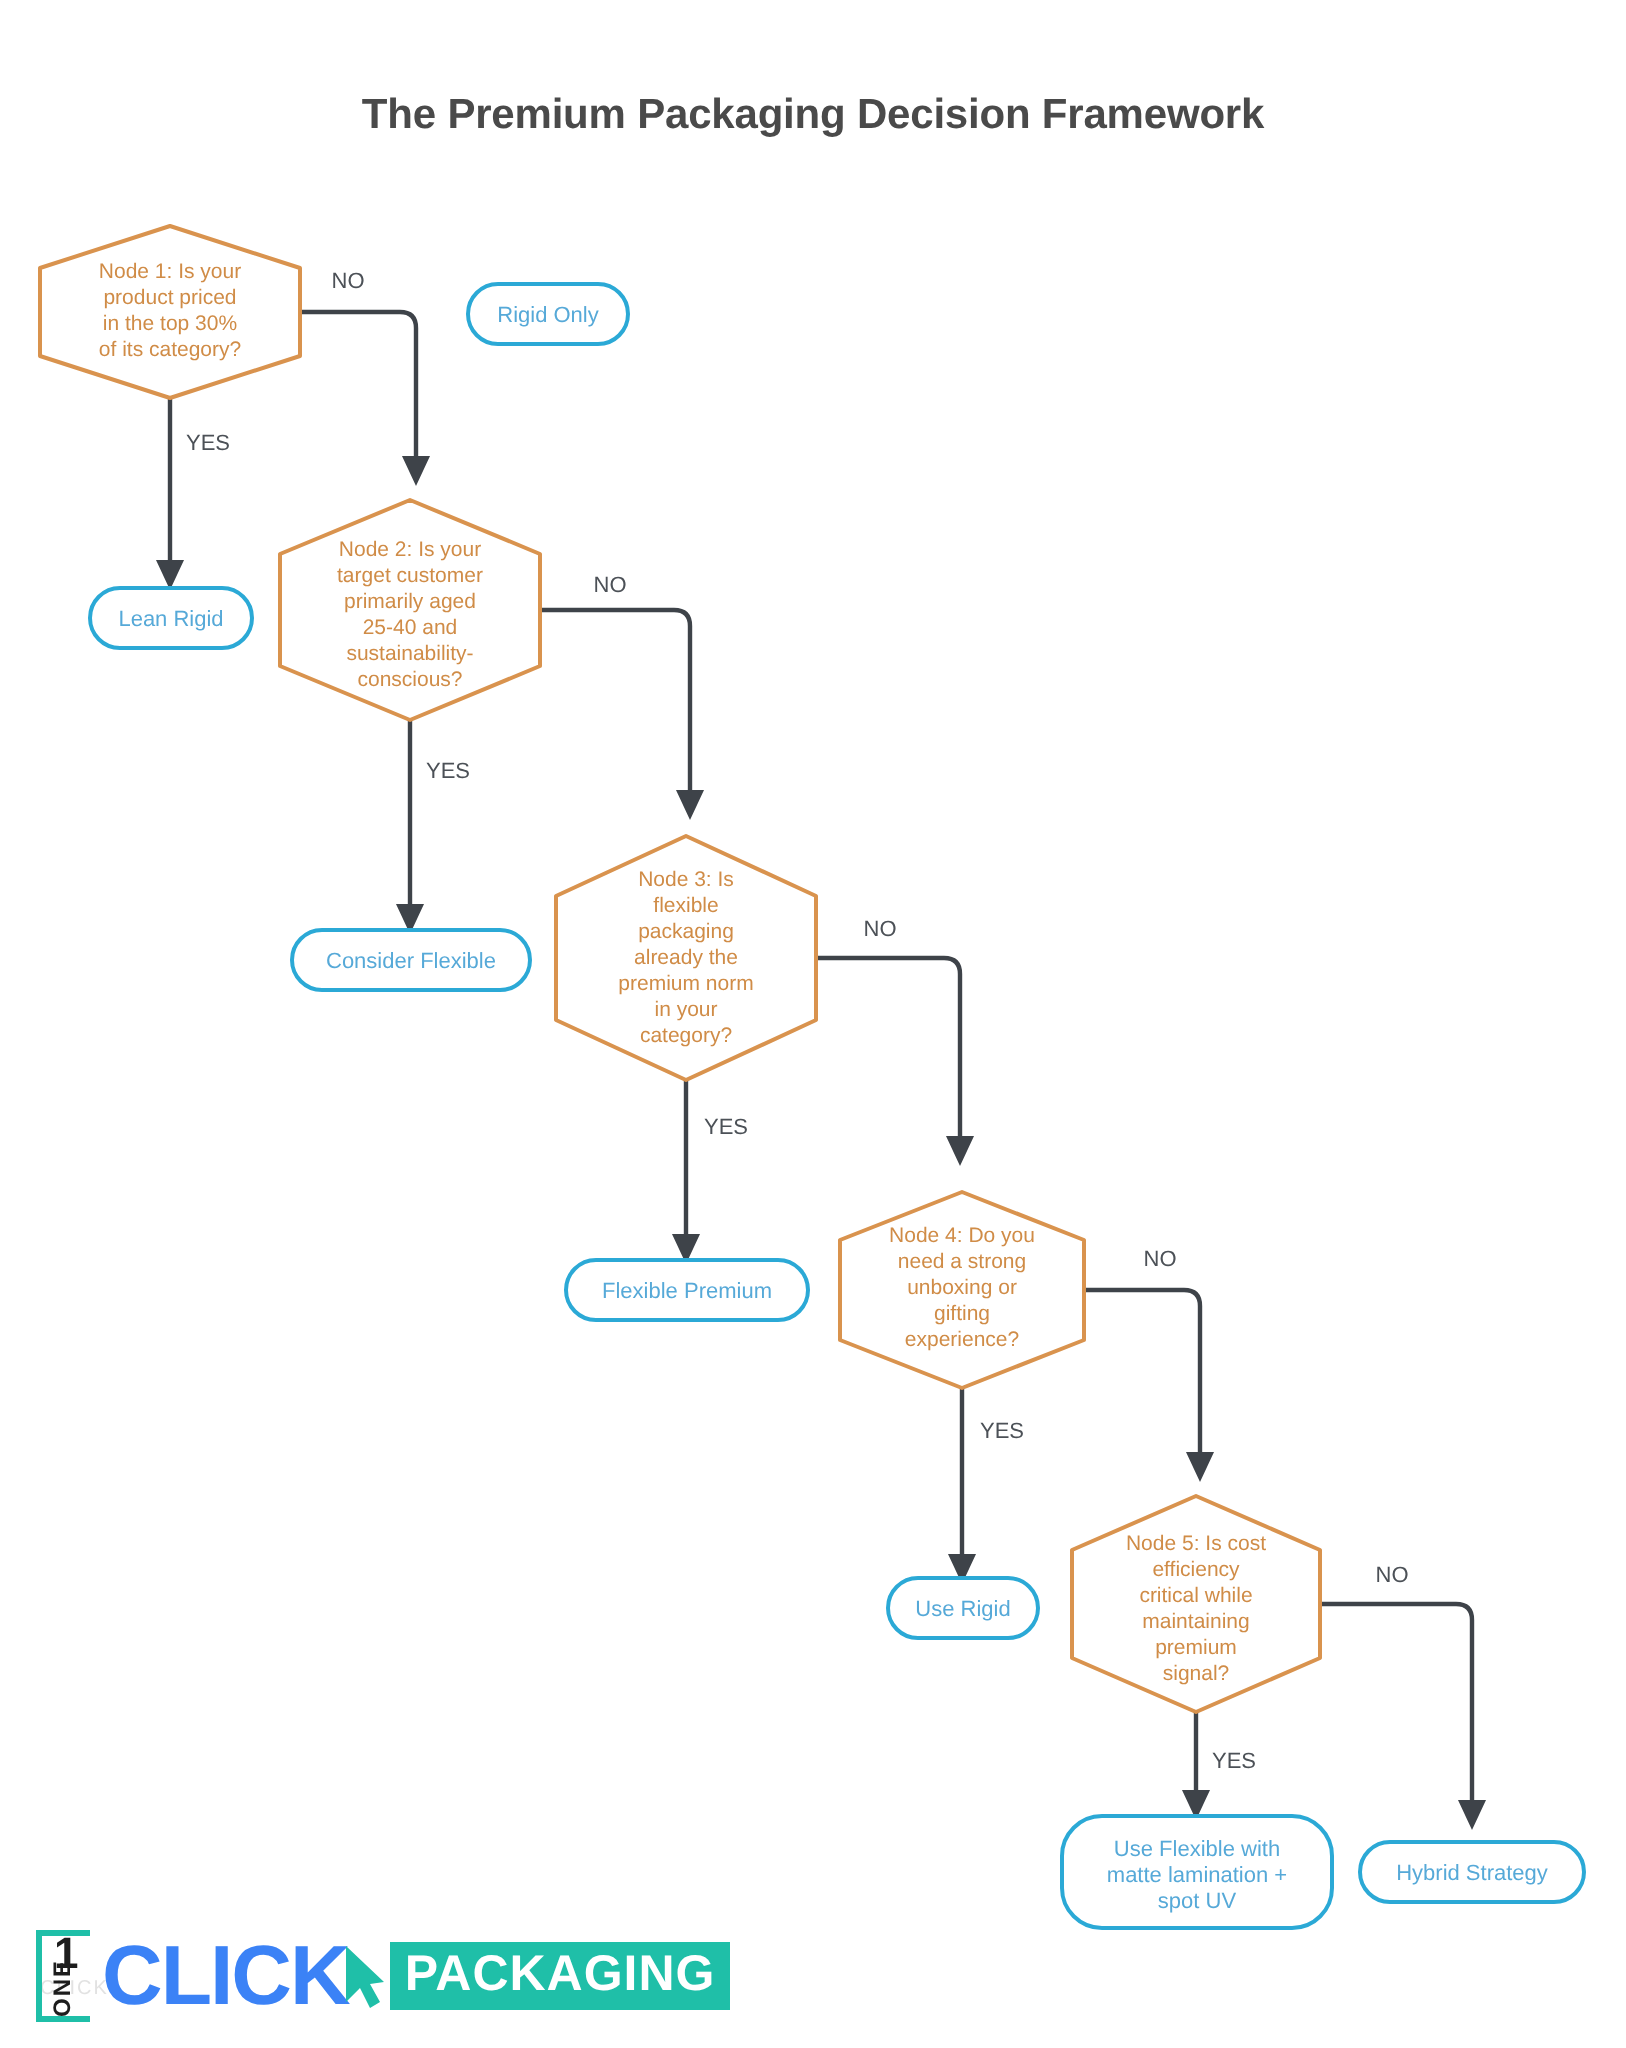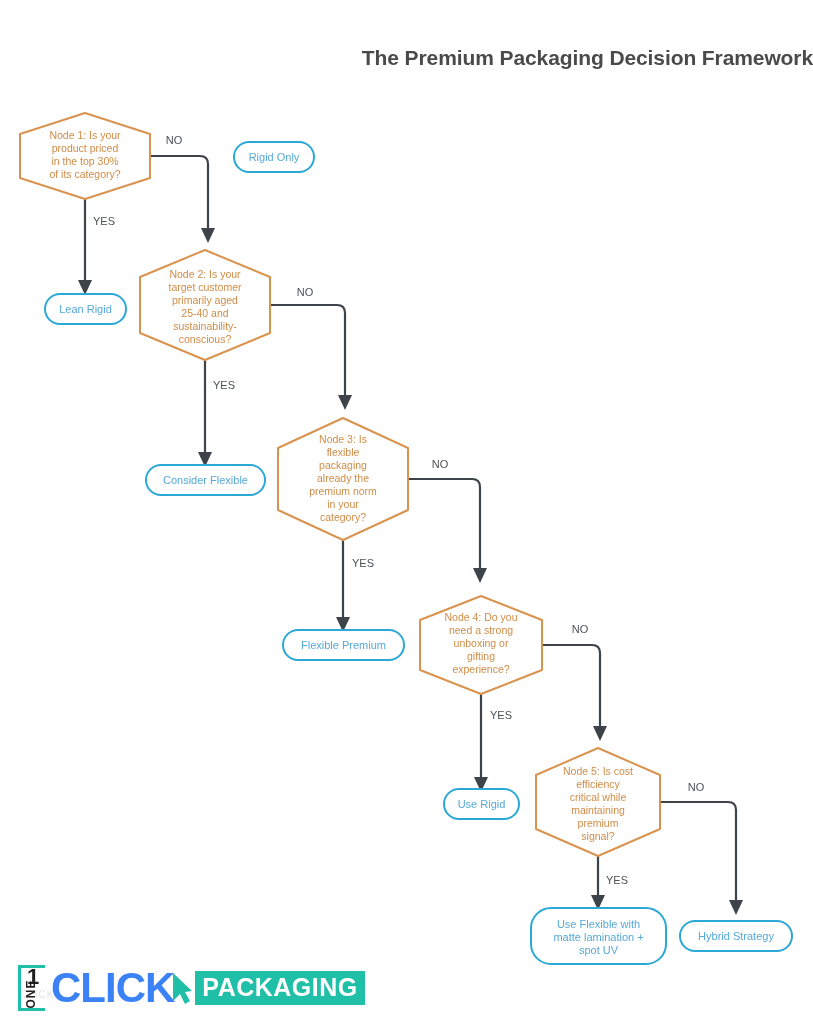--- a/index.html
+++ b/index.html
@@ -18,21 +18,21 @@
     position: absolute;
     left: 0; top: 0;
     width: 813px;
     height: 1024px;
   }
   .page-title {
     position: absolute;
     left: 0;
     top: 46px;
     width: 813px;
-    text-align: right;
+    text-align: center;
     font-size: 21px;
     font-weight: bold;
     color: #4a4a4a;
     letter-spacing: -0.1px;
     font-family: "Liberation Sans", sans-serif;
   }
   svg.flow {
     position: absolute;
     left: 0; top: 0;
     width: 813px;

